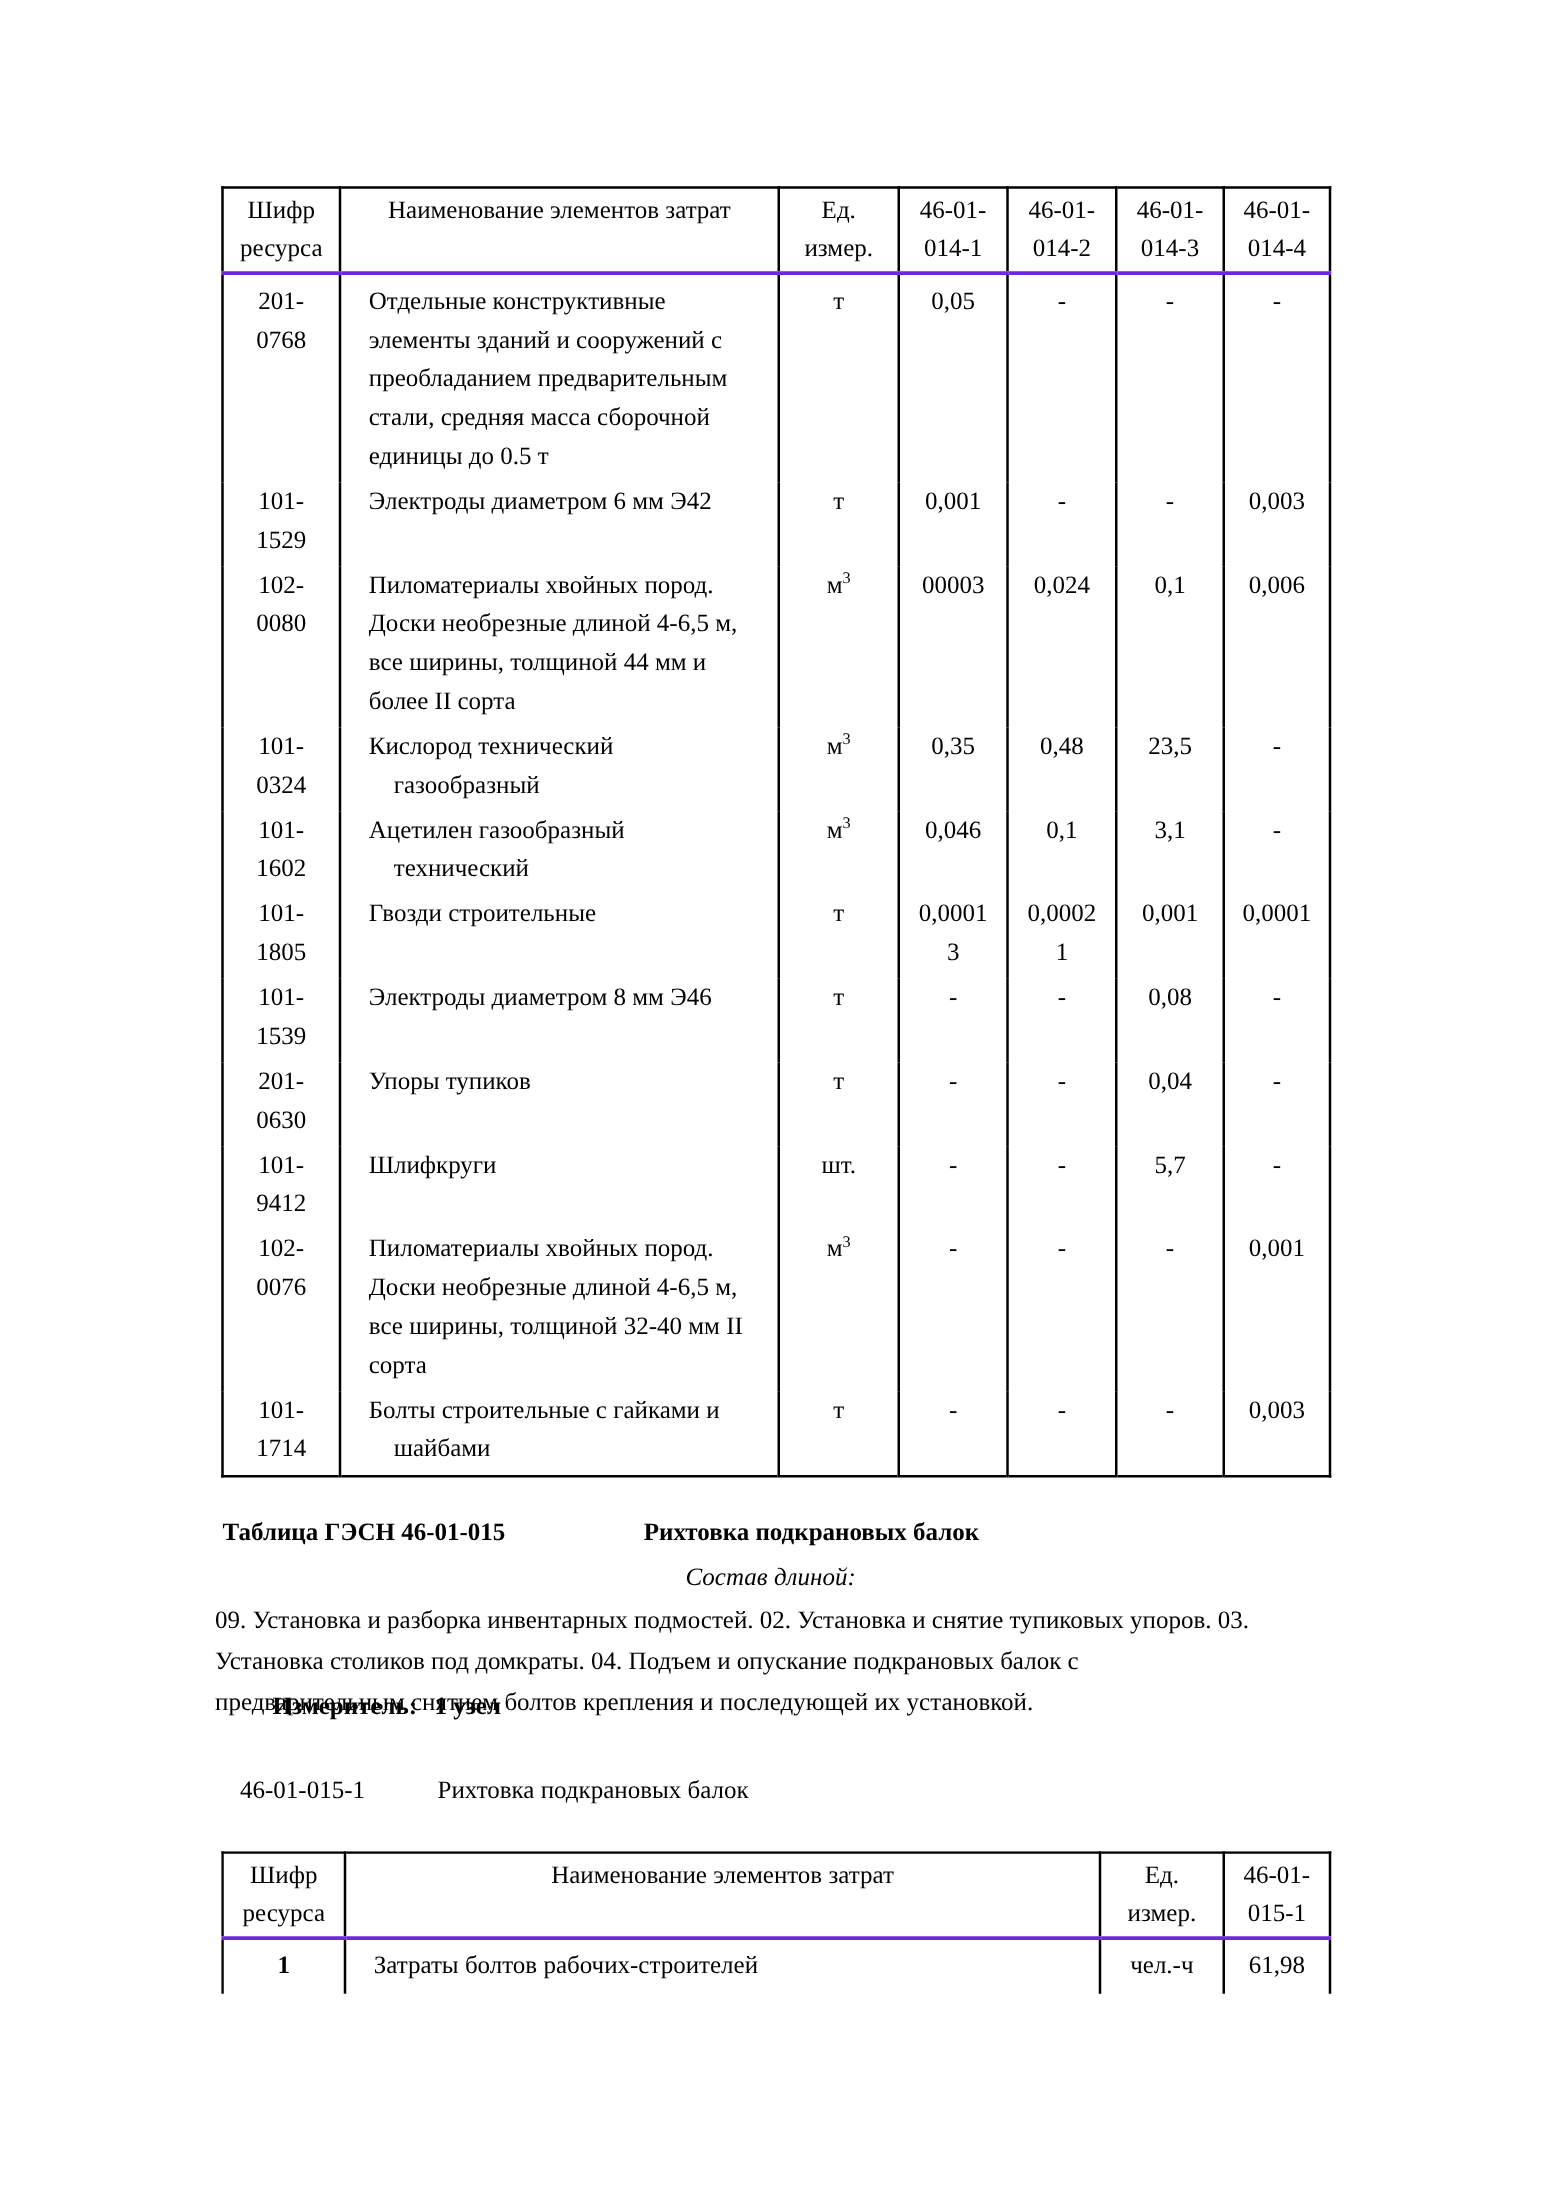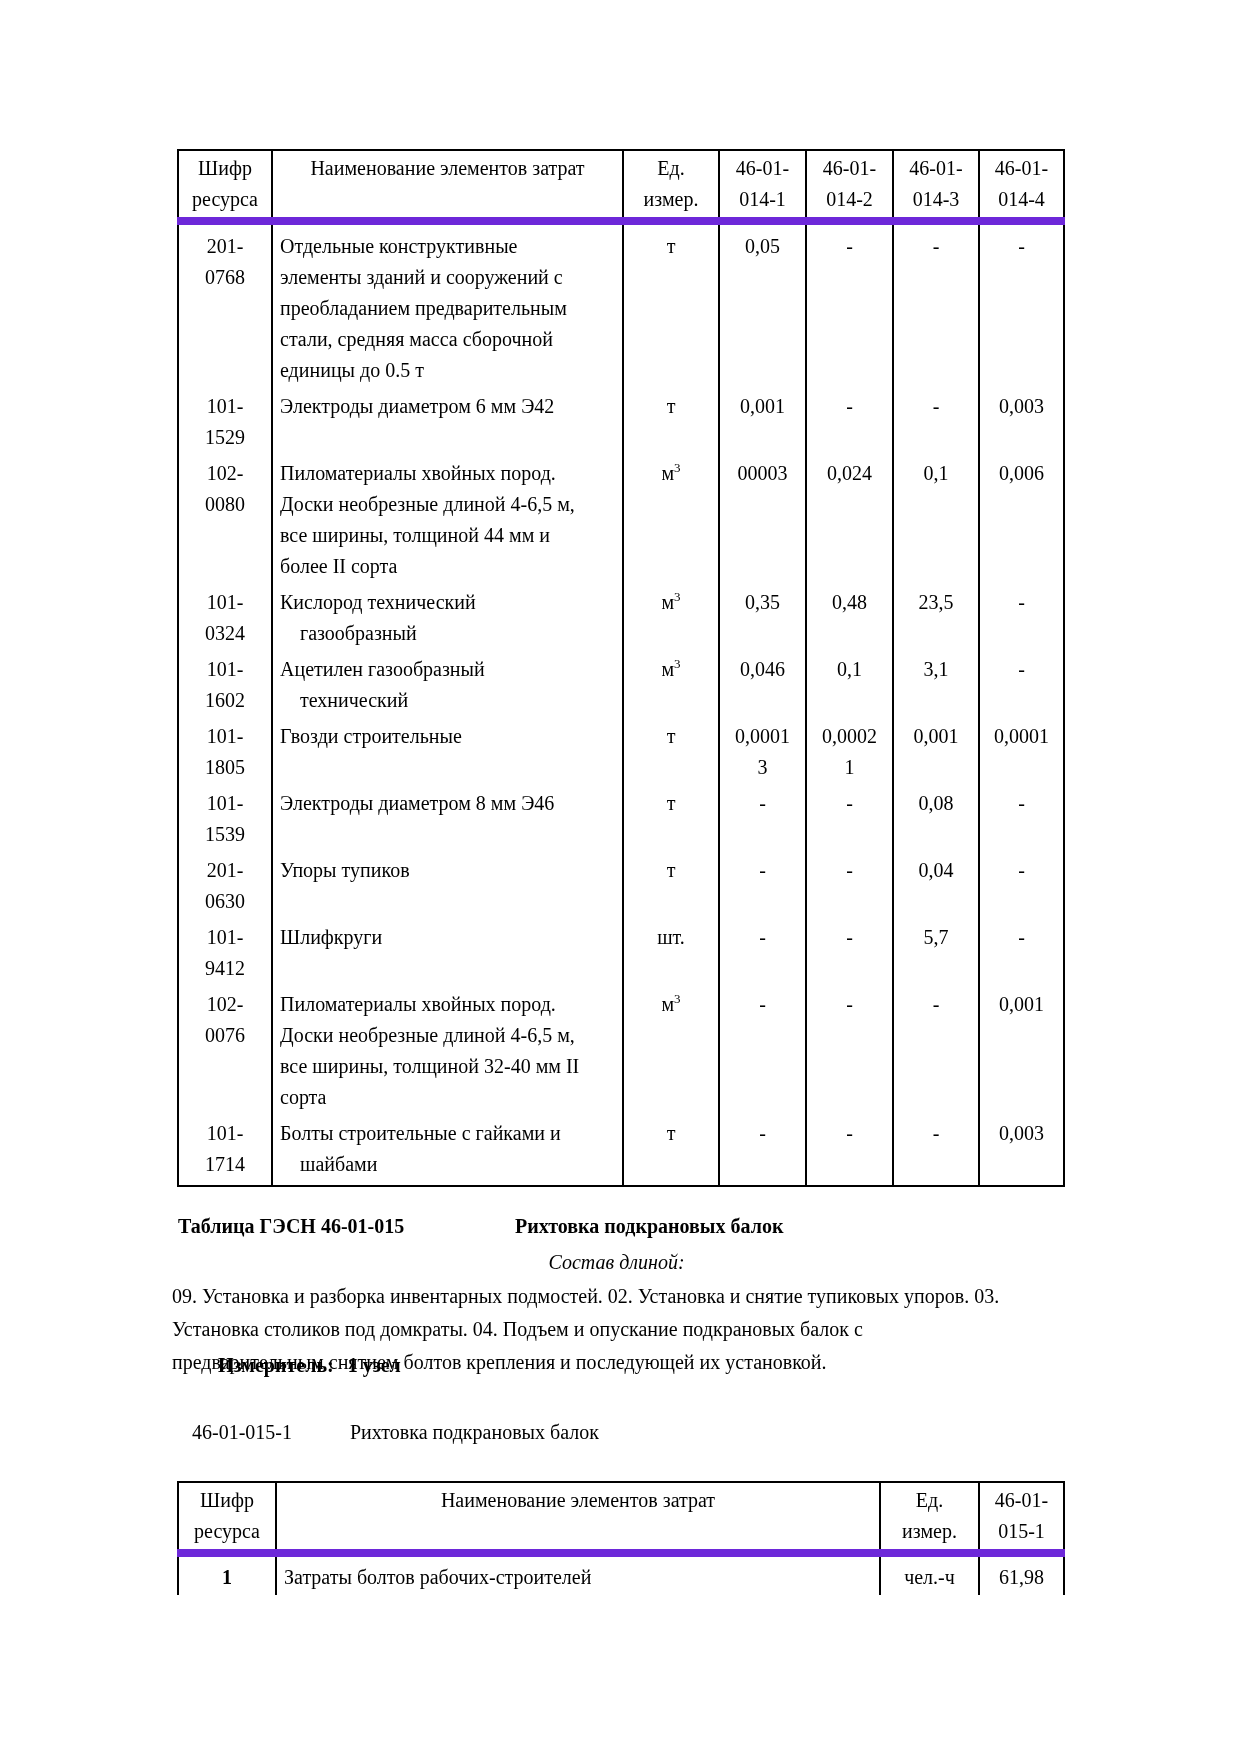--- a/index.html
+++ b/index.html
@@ -29,37 +29,37 @@
     border-left: 2px solid #000;
   }
   .res-table th {
     font-weight: normal;
     text-align: center;
     vertical-align: top;
     white-space: pre-line;
     line-height: 31px;
     height: 64px;
     padding: 2px 2px 0 2px;
-    border-bottom: 8px solid #6d28d9;
+    border-bottom: 3px solid #6d28d9;
   }
   .res-table td {
     vertical-align: top;
     line-height: 31px;
     padding: 0 2px 5px 2px;
   }
   .res-table tr.first-row td { padding-top: 6px; }
   .res-table td.cell-code,
   .res-table td.cell-unit,
   .res-table td.cell-val {
     text-align: center;
     white-space: pre-line;
   }
   .res-table td.cell-name {
     text-align: left;
-    padding-left: 7px;
+    padding-left: 22px;
     padding-right: 6px;
   }
   .res-table td.bold { font-weight: bold; }
   .res-table sup {
     font-size: 13px;
     line-height: 0;
   }
 
   #table1-wrap { position: absolute; left: 177px; top: 149px; }
 

